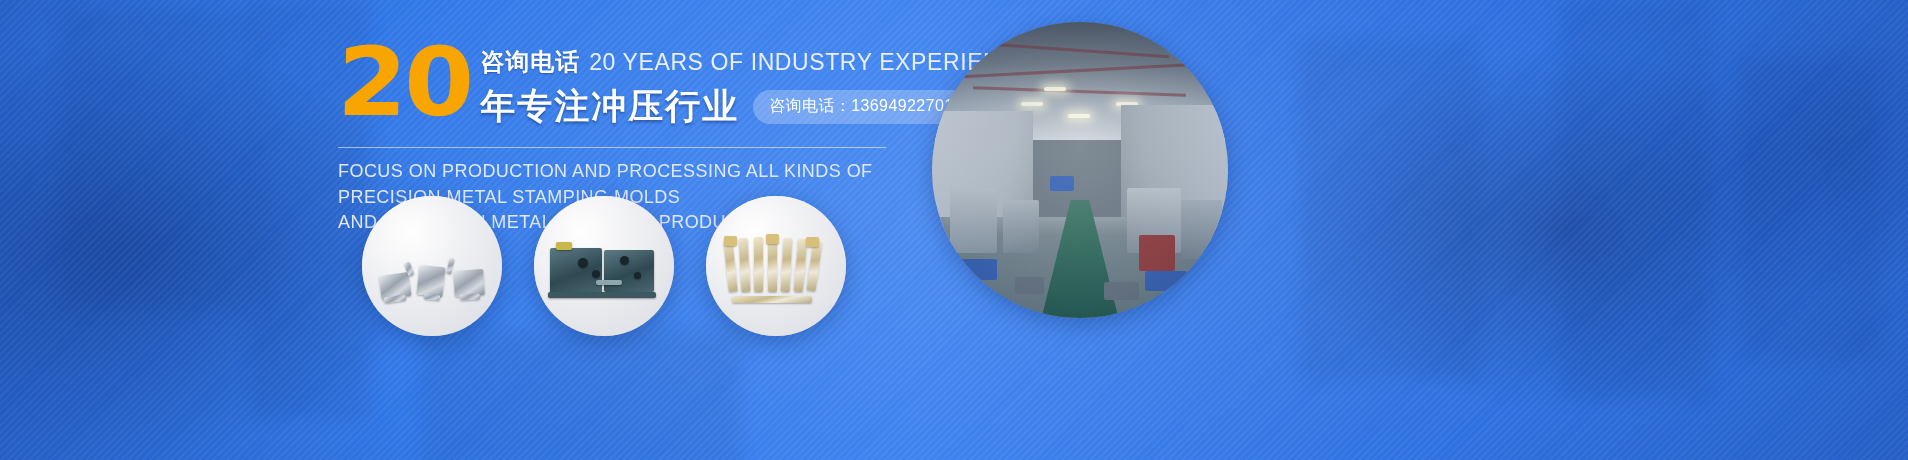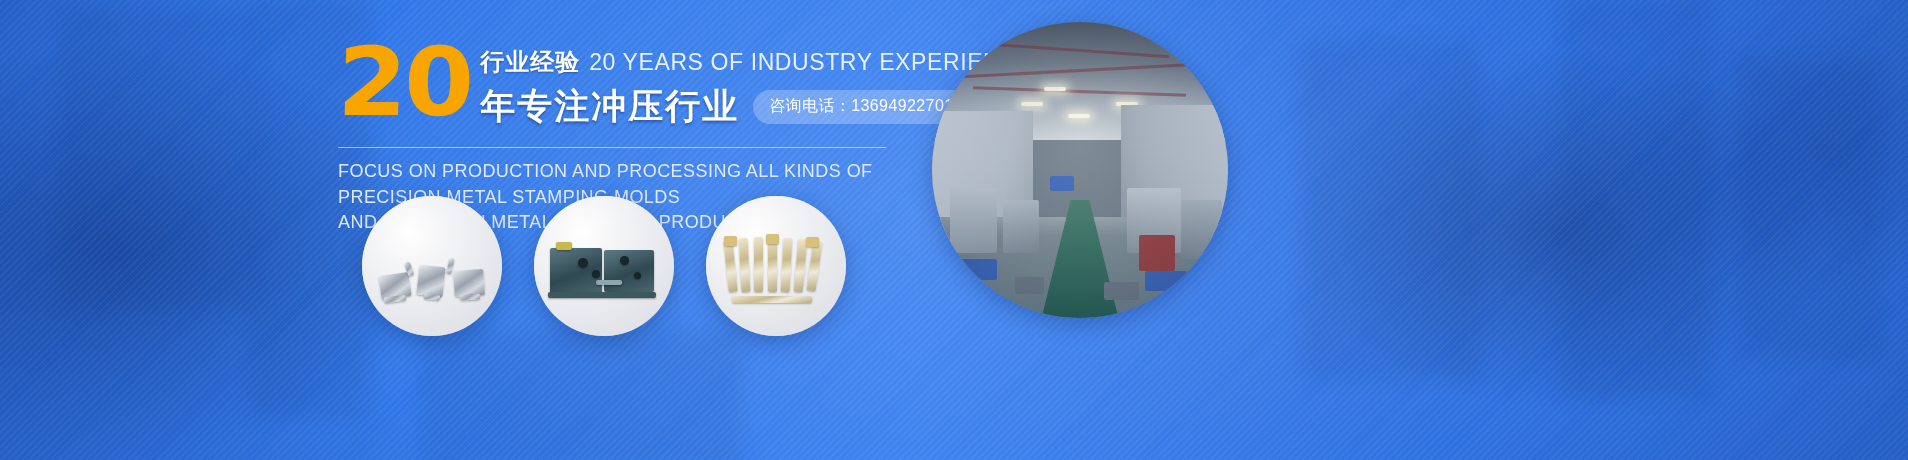--- a/index.html
+++ b/index.html
@@ -212,21 +212,21 @@
   <div class="bg-stripes"></div>
   <div class="bg-vignette"></div>
 
   <div class="copy">
 
     <div class="line-main">
       <div class="big-num">20</div>
 
       <div class="texts">
         <div class="row-a">
-          <span class="cn-small">行业经验</span>
+          <span class="cn-small">咨询电话</span>
           <span class="en-head">20 YEARS OF INDUSTRY EXPERIENCE</span>
         </div>
         <div class="row-b">
           <span class="cn-big">年专注冲压行业</span>
           <span class="phone-badge">咨询电话：13694922701</span>
         </div>
       </div>
     </div>
 
     <div class="divider"></div>

